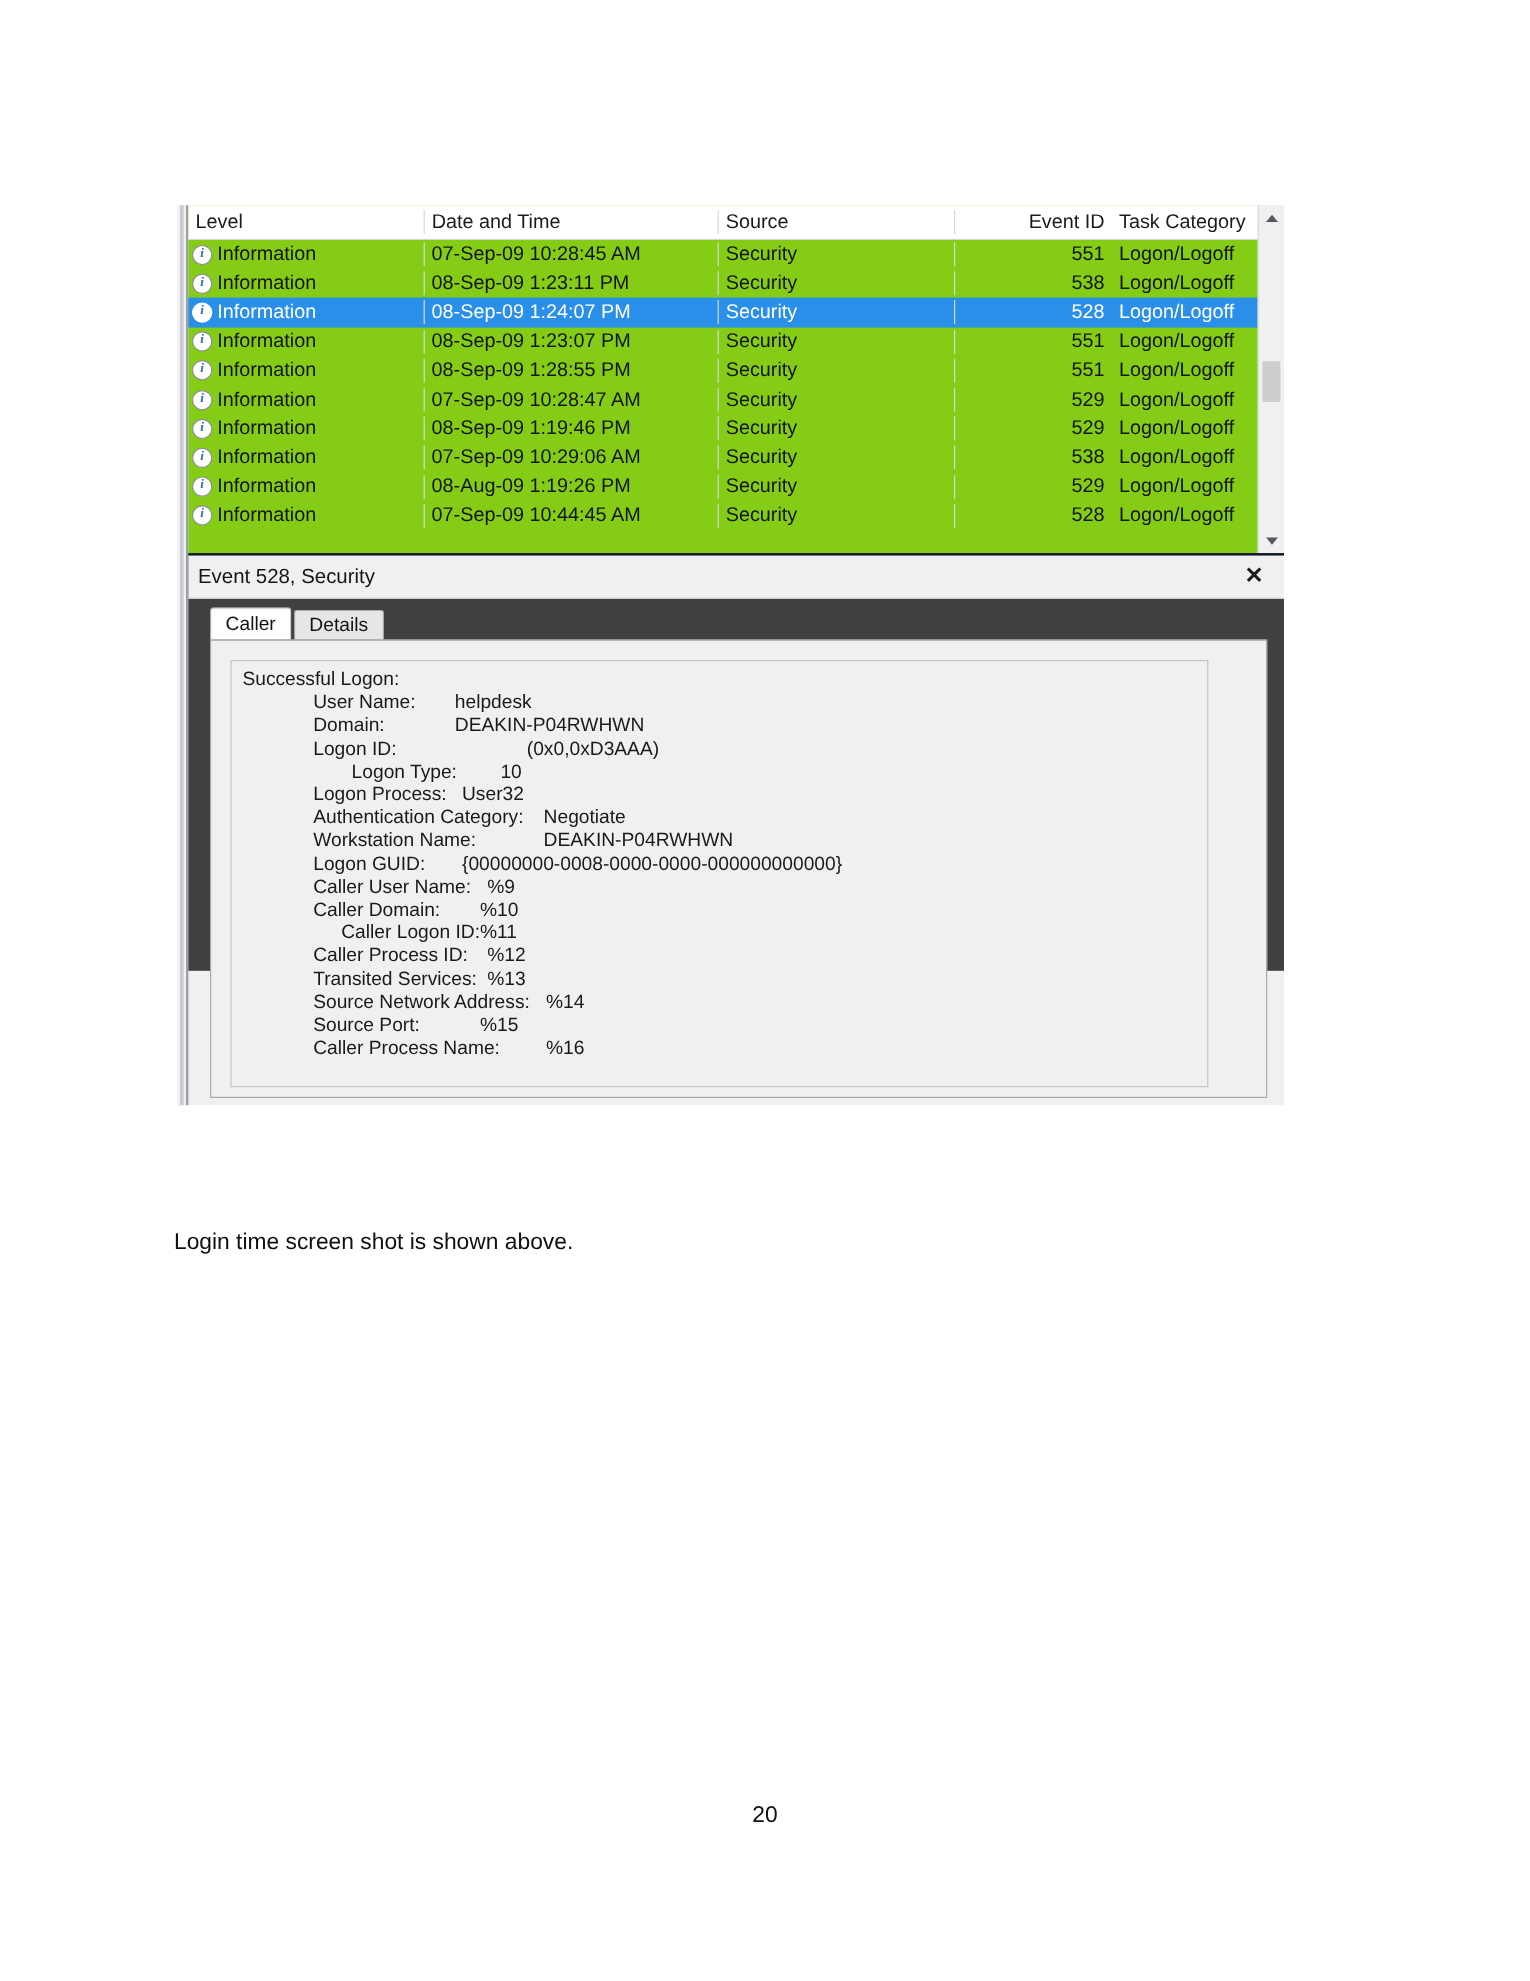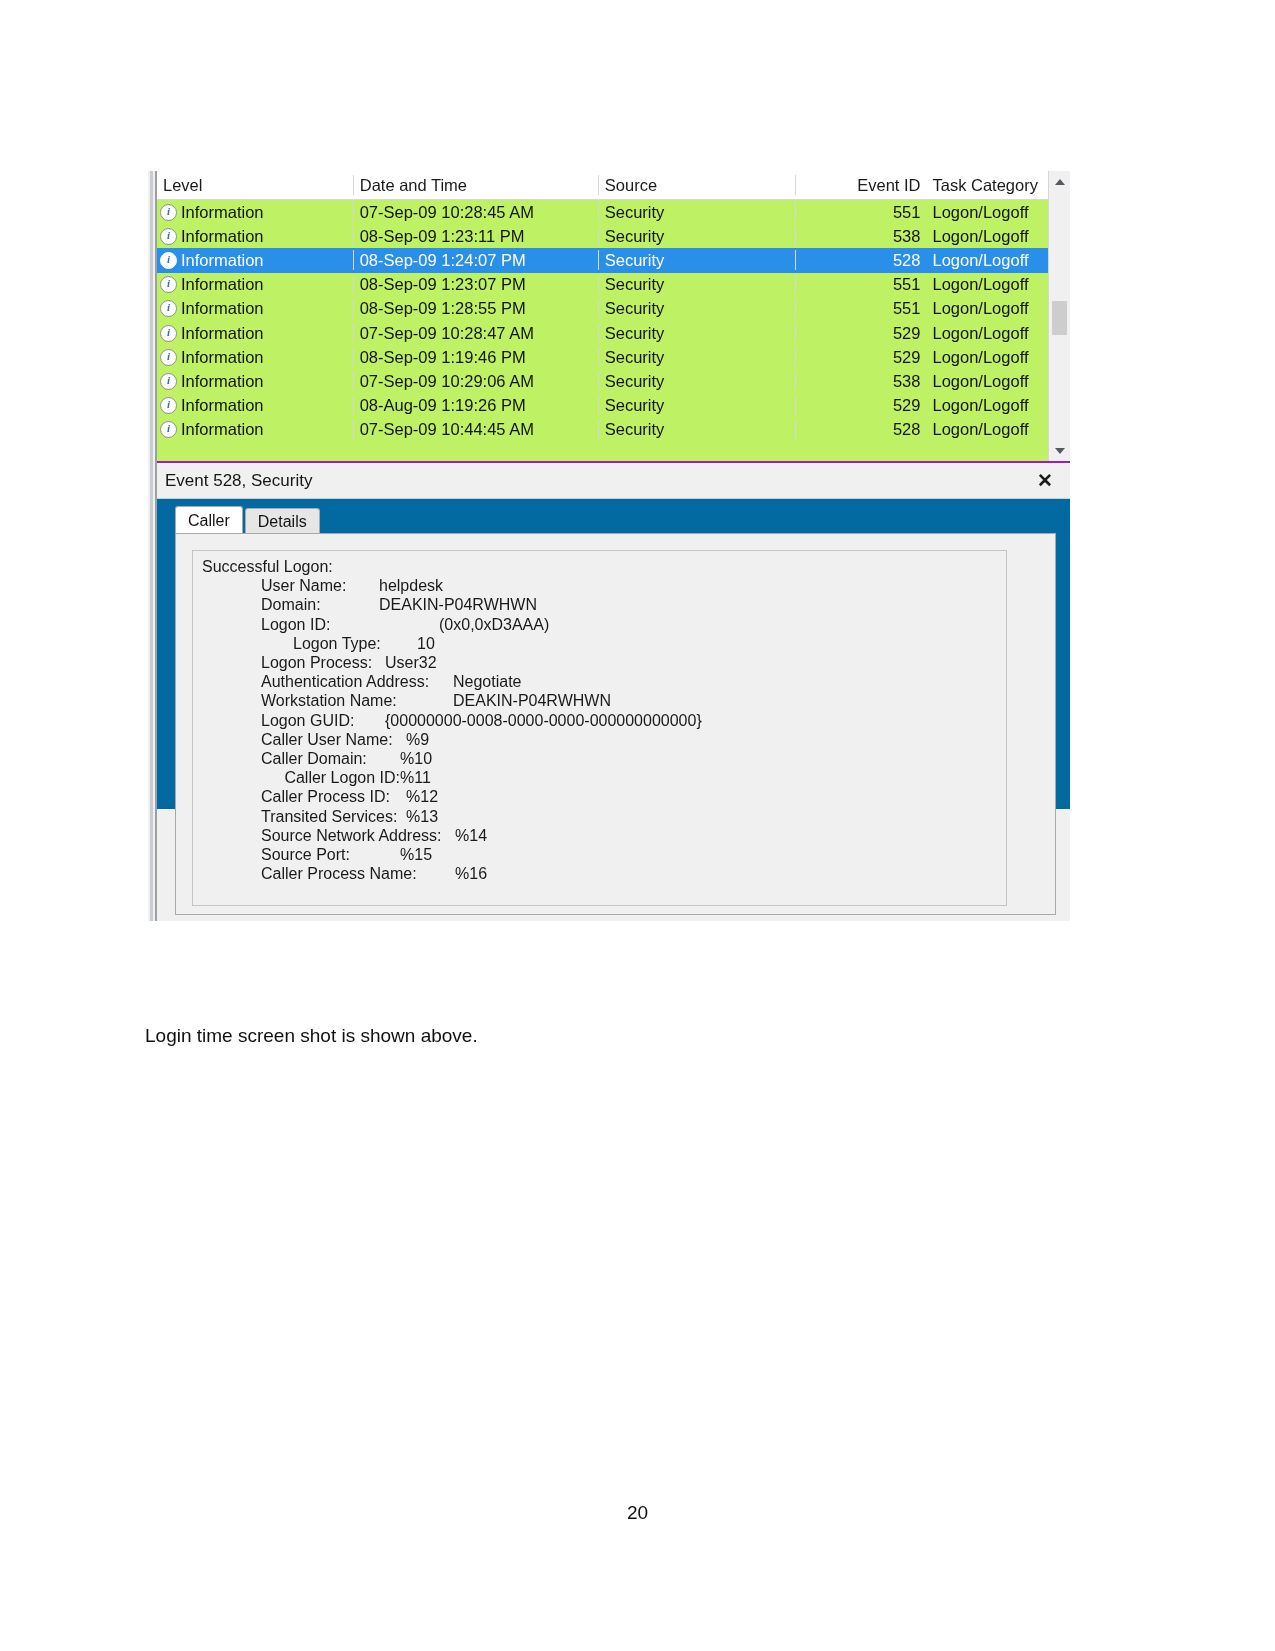--- a/index.html
+++ b/index.html
@@ -53,21 +53,21 @@
     background: #c9ccd1;
   }
 
   
   .list-pane {
     position: absolute;
     left: 9px;
     top: 0;
     width: 913px;
     height: 290px;
-    background: #bef264;
+    background: #84cc16;
     box-sizing: border-box;
   }
 
   .list-header {
     position: relative;
     height: 28px;
     background: #ffffff;
     border-bottom: 1px solid #d7d7d7;
     display: flex;
     align-items: center;
@@ -179,22 +179,22 @@
     border-radius: 1px;
   }
 
   
   .detail-pane {
     position: absolute;
     left: 9px;
     top: 290px;
     width: 913px;
     height: 348px;
-    background: #0369a1;
-    border-top: 2px solid #a21caf;
+    background: #404040;
+    border-top: 2px solid #0f172a;
     box-sizing: border-box;
   }
 
   .detail-title {
     position: relative;
     height: 35px;
     display: flex;
     align-items: center;
     padding-left: 8px;
     font-size: 17px;
@@ -480,21 +480,21 @@
 
       <div class="tab-body">
         <div class="detail-box">
           <div class="dline">Successful Logon:</div>
           <div id="detail-fields">
               <div class="dline indent"><span class="dlabel" style="width: 118px;">User Name:</span><span class="dval">helpdesk</span></div>
               <div class="dline indent"><span class="dlabel" style="width: 118px;">Domain:</span><span class="dval">DEAKIN-P04RWHWN</span></div>
               <div class="dline indent"><span class="dlabel" style="width: 178px;">Logon ID:</span><span class="dval">(0x0,0xD3AAA)</span></div>
               <div class="dline indent"><span class="dlabel" style="width: 124px; margin-left: 32px;">Logon Type:</span><span class="dval">10</span></div>
               <div class="dline indent"><span class="dlabel" style="width: 124px;">Logon Process:</span><span class="dval">User32</span></div>
-              <div class="dline indent"><span class="dlabel" style="width: 192px;">Authentication Address:</span><span class="dval">Negotiate</span></div>
+              <div class="dline indent"><span class="dlabel" style="width: 192px;">Authentication Category:</span><span class="dval">Negotiate</span></div>
               <div class="dline indent"><span class="dlabel" style="width: 192px;">Workstation Name:</span><span class="dval">DEAKIN-P04RWHWN</span></div>
               <div class="dline indent"><span class="dlabel" style="width: 124px;">Logon GUID:</span><span class="dval">{00000000-0008-0000-0000-000000000000}</span></div>
               <div class="dline indent"><span class="dlabel" style="width: 145px;">Caller User Name:</span><span class="dval">%9</span></div>
               <div class="dline indent"><span class="dlabel" style="width: 139px;">Caller Domain:</span><span class="dval">%10</span></div>
               <div class="dline indent"><span class="dlabel" style="width: 139px; text-align: right;">Caller Logon ID:</span><span class="dval">%11</span></div>
               <div class="dline indent"><span class="dlabel" style="width: 145px;">Caller Process ID:</span><span class="dval">%12</span></div>
               <div class="dline indent"><span class="dlabel" style="width: 145px;">Transited Services:</span><span class="dval">%13</span></div>
               <div class="dline indent"><span class="dlabel" style="width: 194px;">Source Network Address:</span><span class="dval">%14</span></div>
               <div class="dline indent"><span class="dlabel" style="width: 139px;">Source Port:</span><span class="dval">%15</span></div>
               <div class="dline indent"><span class="dlabel" style="width: 194px;">Caller Process Name:</span><span class="dval">%16</span></div>

